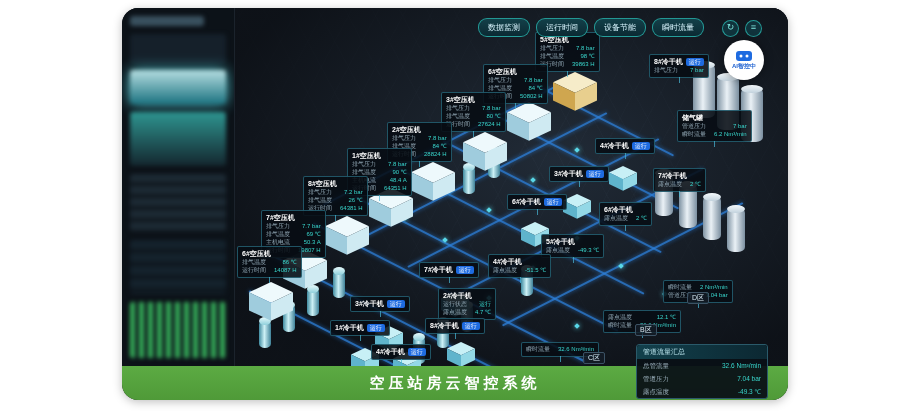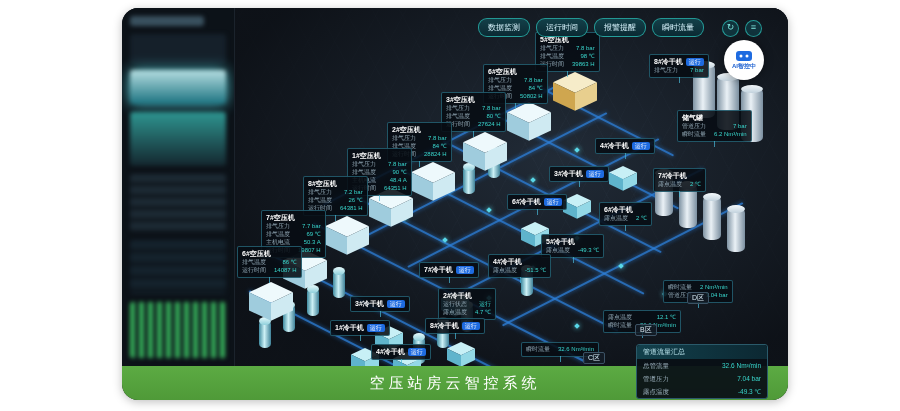--- a/index.html
+++ b/index.html
@@ -47,21 +47,21 @@
   .cbtn{width:15px;height:15px;border-radius:50%;background:#10333c;border:1px solid rgba(47,211,200,.65);color:#7fe7de;font-size:9px;line-height:13px;text-align:center;cursor:pointer;}
   .ai{position:absolute;top:32px;right:24px;width:40px;height:40px;border-radius:50%;background:#ffffff;display:flex;flex-direction:column;align-items:center;justify-content:center;gap:1px;z-index:7;box-shadow:0 0 10px rgba(0,0,0,.45);}
   .ai-text{font-size:6px;color:#1b5fd0;font-weight:bold;line-height:7px;}
   
   .flow-panel{position:absolute;left:514px;top:336px;width:130px;background:rgba(10,16,22,.94);border:1px solid #2a5a6a;border-radius:3px;z-index:6;}
   .ph{font-size:7px;color:#bfe9f2;background:linear-gradient(90deg,#12404c,#0c2832);padding:2px 6px;border-radius:3px 3px 0 0;}
   .pr{display:flex;justify-content:space-between;font-size:6.5px;line-height:9px;padding:2px 6px;color:#9fb4c0;}
   .pr .pval{color:#39d6cc;}
   
   .footer{height:34px;background:linear-gradient(180deg,#5cab43,#4f9a38);display:flex;align-items:center;justify-content:center;z-index:4;}
-  .ftitle{color:#ffffff;font-size:15px;font-weight:normal;letter-spacing:4px;}
+  .ftitle{color:#ffffff;font-size:15px;font-weight:bold;letter-spacing:4px;}
 </style>
 </head>
 <body>
 
 <div class="app">
   <div class="main">
 
     <div class="sidebar">
       <div class="blurwrap">
         <div class="sb sb1"></div>
@@ -71,21 +71,21 @@
         <div class="sb sb5"></div>
         <div class="sb sb6"></div>
         <div class="sb sb7"></div>
       </div>
     </div>
 
     <div class="scene">
       <div class="topbar">
         <div class="tbtn">数据监测</div>
         <div class="tbtn">运行时间</div>
-        <div class="tbtn">报警提醒</div>
+        <div class="tbtn">设备节能</div>
         <div class="tbtn">瞬时流量</div>
       </div>
       <div class="circles">
         <div class="cbtn">↻</div>
         <div class="cbtn">≡</div>
       </div>
       <div class="ai">
         <svg width="16" height="12" viewBox="0 0 16 12">
           <rect x="0" y="1" width="16" height="10" rx="3" fill="#1e6be0"></rect>
           <circle cx="5" cy="6" r="1.5" fill="#ffffff"></circle>

